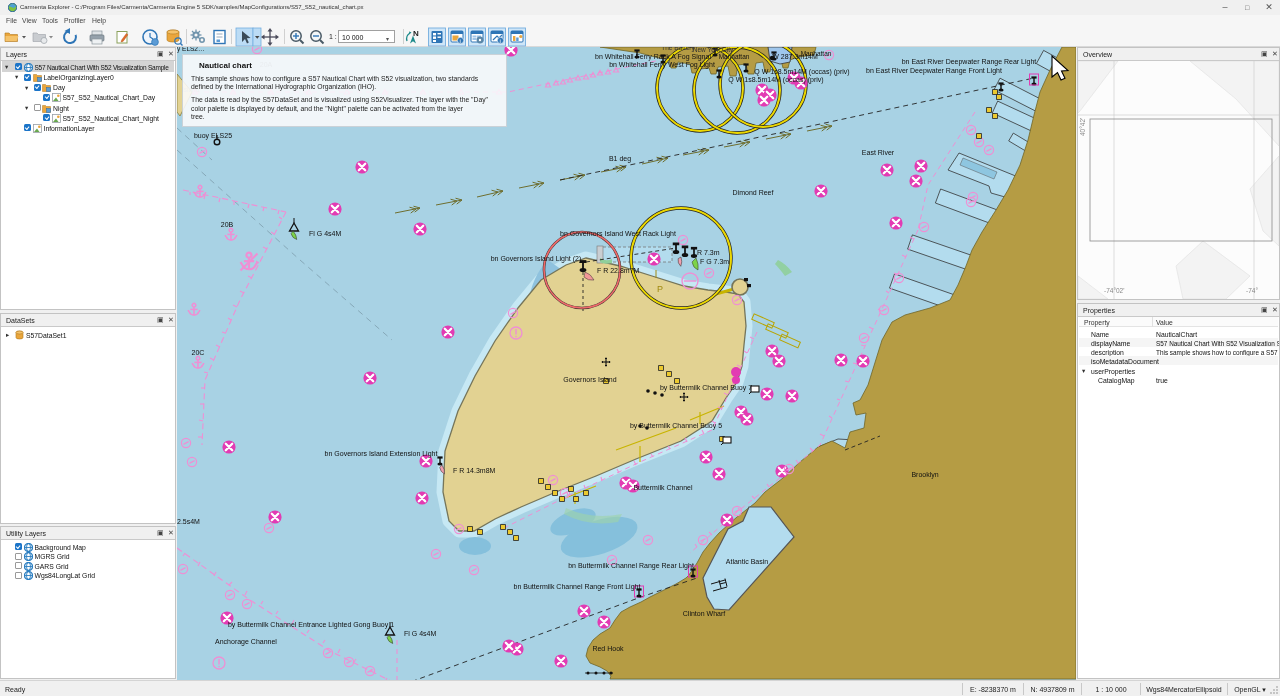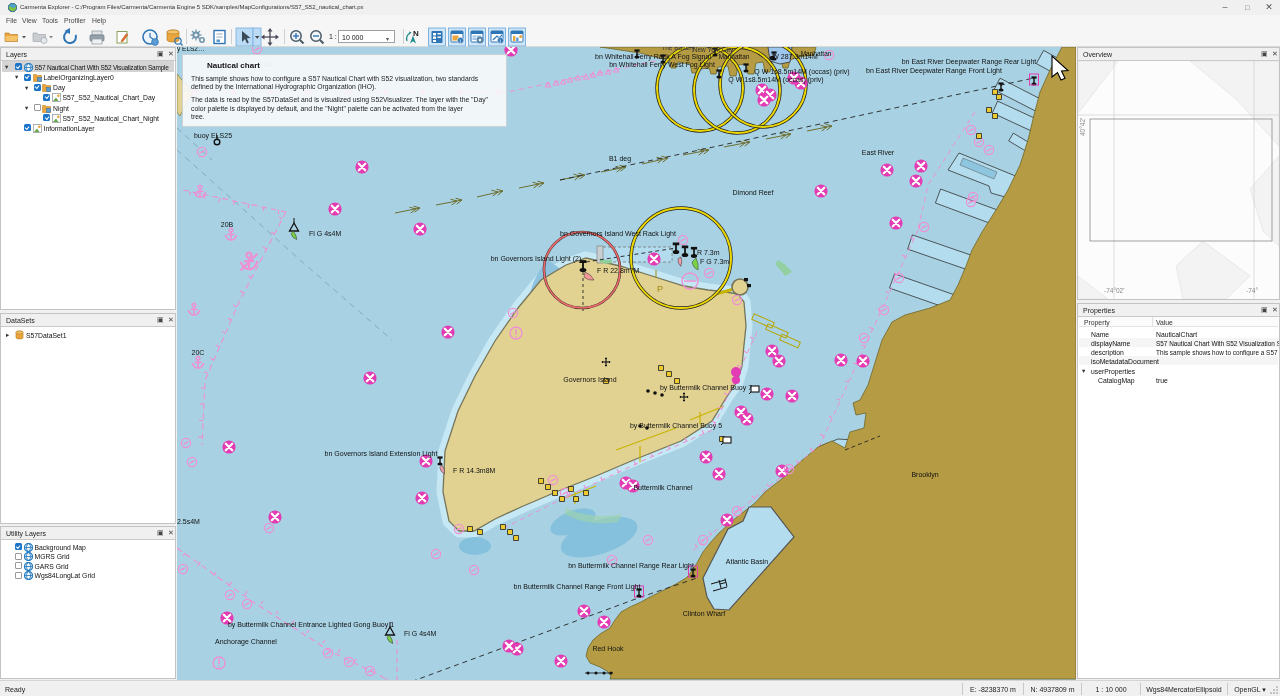--- a/index.html
+++ b/index.html
@@ -19,21 +19,21 @@
 .pbtn{position:absolute;top:2px;font-size:7px;color:#444;}
 .trow{position:absolute;font-size:6.8px;color:#111;white-space:nowrap;}
 .cb{position:absolute;width:7px;height:7px;border-radius:1.5px;background:#1b74c8;}
 .cb:after{content:"";position:absolute;left:1.5px;top:1.5px;width:3px;height:1.8px;border-left:1.1px solid #fff;border-bottom:1.1px solid #fff;transform:rotate(-50deg);}
 .cbu{position:absolute;width:7px;height:7px;border-radius:1px;background:#fff;border:1px solid #999;}
 .caret{position:absolute;font-size:6.5px;color:#333;}
 #statusbar{position:absolute;left:0;top:680px;width:1280px;height:16px;background:#f0f0f0;border-top:1px solid #d4d4d4;font-size:7px;color:#222;}
 .ssep{position:absolute;top:2px;width:1px;height:12px;background:#c8c8c8;}
 .scell{position:absolute;top:4.5px;text-align:center;}
 #infobox{position:absolute;left:182px;top:54px;width:325px;height:73px;background:rgba(250,251,252,0.88);border:1px solid rgba(170,180,190,0.55);z-index:5;}
-#infobox h1{font-size:8px;font-weight:bold;color:#111;margin:6px 0 0 24px;}
+#infobox h1{font-size:8px;font-weight:bold;color:#111;margin:6px 0 0 16px;}
 #infobox p{font-size:6.8px;line-height:8.6px;color:#222;margin:4.5px 8px 0 8px;}
 </style>
 </head>
 <body>
 <div id="win">
 <div id="titlebar">
  <svg width="9" height="9" style="position:absolute;left:8px;top:3px">
         <circle cx="4.5" cy="4.5" r="4.2" fill="#7fc241" stroke="#3a7ca8" stroke-width="0.8"></circle>
         <path d="M1 3 A4.2 4.2 0 0 1 8 3 L6 5 L3 4 Z" fill="#4a9fd8"></path>
         <circle cx="4.5" cy="4.5" r="4.2" fill="none" stroke="#33689c" stroke-width="0.7"></circle>

